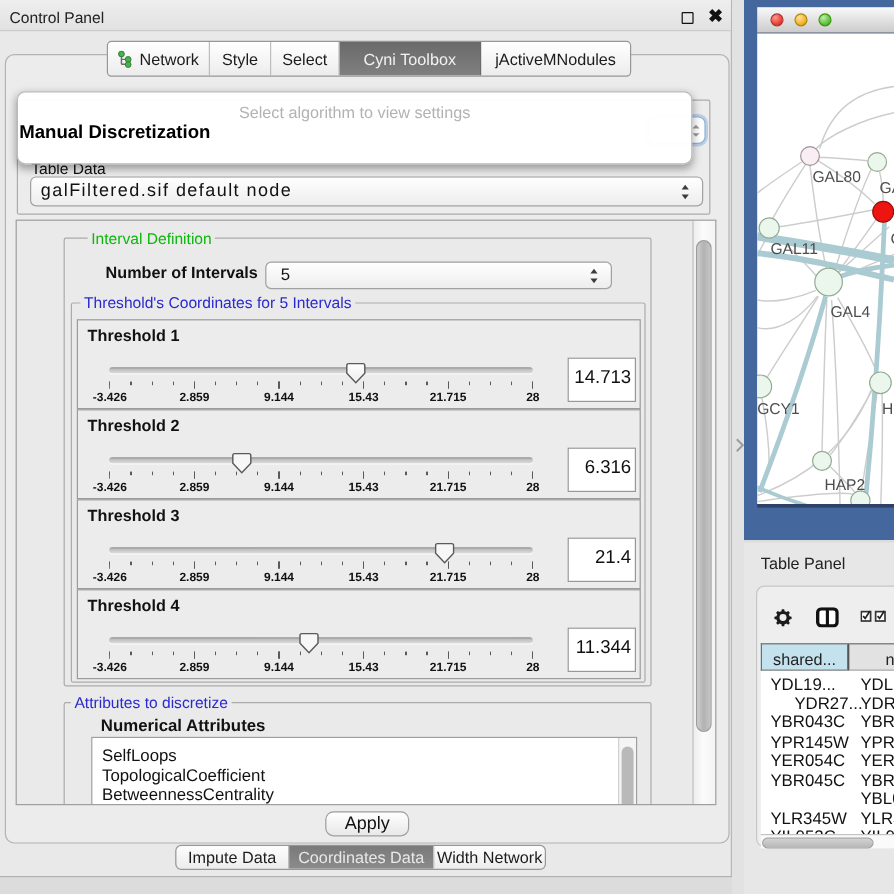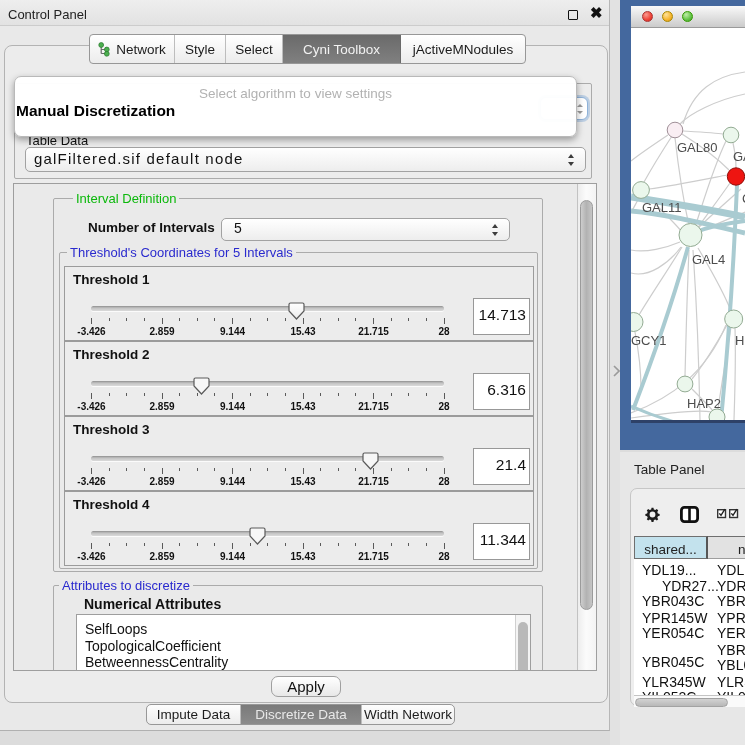--- a/index.html
+++ b/index.html
@@ -256,21 +256,21 @@
 
     <div id="vsb">
         <div id="vsbthumb"></div>
       </div>
   </div>
 
   <div class="abs" id="applybtn">Apply</div>
 
   <div class="abs" id="bottabs">
     <div class="tab" style="width:94px;">Impute Data</div>
-    <div class="tab sel" style="width:121px;">Discretize Data</div>
+    <div class="tab sel" style="width:121px;">Coordinates Data</div>
     <div class="tab" style="width:92px;">Width Network</div>
   </div>
 </div>
 
 <div class="abs" id="gap"></div>
 <svg class="abs" style="left:612px; top:365px;" width="8" height="12" viewBox="0 0 8 12">
     <path d="M2 1 L7 6 L2 11" fill="none" stroke="#9a9a9a" stroke-width="1.6"></path>
   </svg>
 
 <div class="abs" id="netwin">
@@ -369,21 +369,21 @@
         <div style="left:8px; top:3px;text-align:center;">YDL19...</div>
           <div style="left:83px; top:3px;">YDL1</div>
         <div style="left:8px; top:18.5px;margin-left:20px;">YDR27...</div>
           <div style="left:83px; top:18.5px;">YDR2</div>
         <div style="left:8px; top:34px;">YBR043C</div>
           <div style="left:83px; top:34px;">YBR0</div>
         <div style="left:8px; top:50.5px;">YPR145W</div>
           <div style="left:83px; top:50.5px;">YPR1</div>
         <div style="left:8px; top:66px;">YER054C</div>
           <div style="left:83px; top:66px;">YER0</div>
-        <div style="left:8px; top:82.5px;margin-top:12px;">YBR045C</div>
+        <div style="left:8px; top:82.5px;">YBR045C</div>
           <div style="left:83px; top:82.5px;">YBR0</div>
         <div style="left:8px; top:98px;margin-top:40px;">YBL079W</div>
           <div style="left:83px; top:98px;">YBL0</div>
         <div style="left:8px; top:114.5px;">YLR345W</div>
           <div style="left:83px; top:114.5px;">YLR3</div>
         <div style="left:8px; top:130px;">YIL052C</div>
           <div style="left:83px; top:130px;">YIL0</div>
       </div>
       <div id="hsb">
           <div id="hsbthumb"></div>

